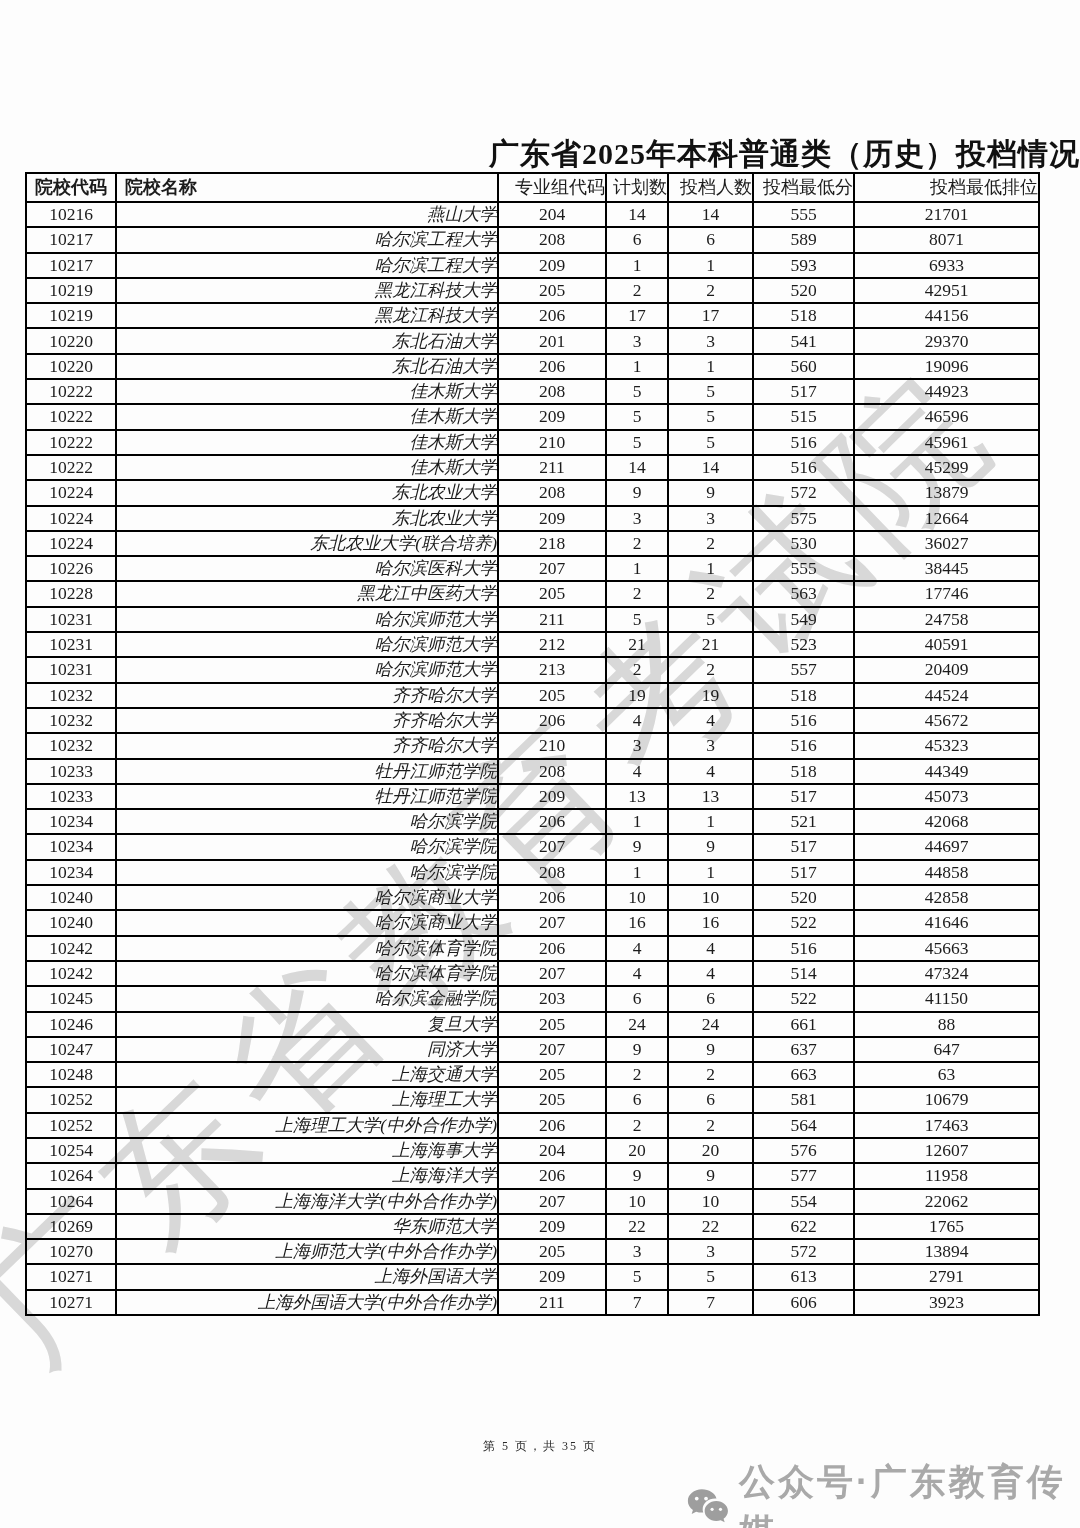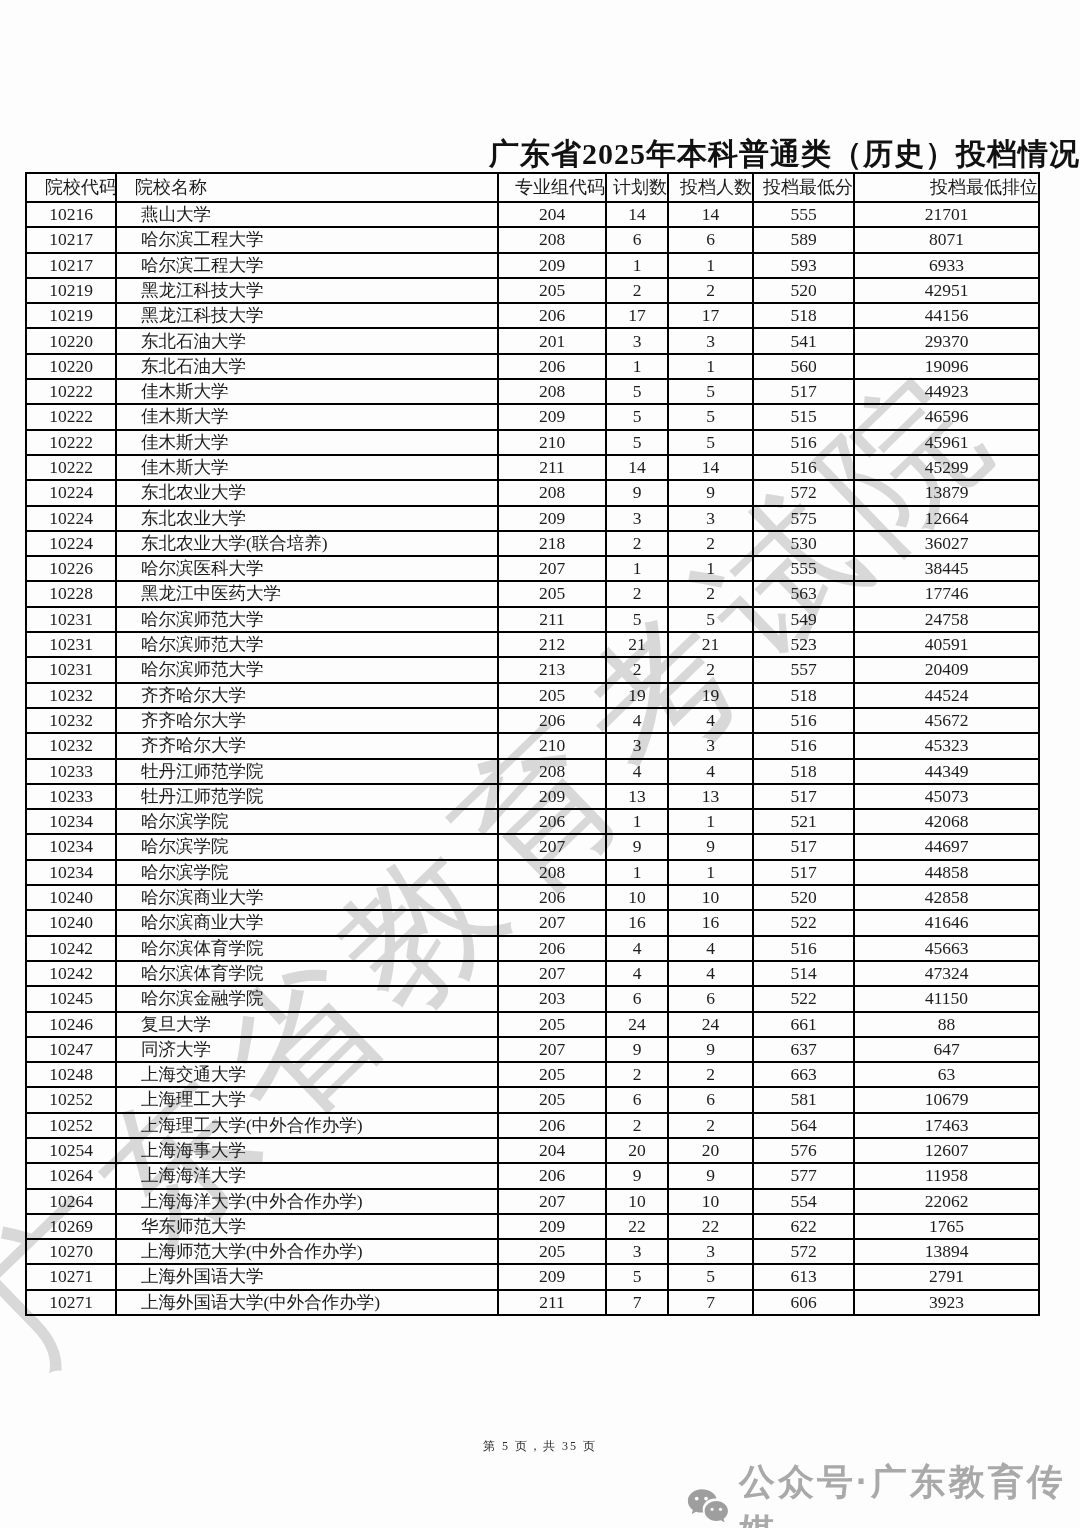--- a/index.html
+++ b/index.html
@@ -58,30 +58,32 @@
   }
   .score-table th{
     height:27px;
     font-size:18px;
     font-weight:normal;
     text-align:right;
   }
   .score-table th:nth-child(1),
   .score-table th:nth-child(2){
     text-align:left;
-    padding-left:18px;
+    padding-left:8px;
+    font-weight:bold;
   }
   .score-table td{
     height:23.3px;
     font-size:17.5px;
     text-align:center;
   }
   .score-table td.left{
-    text-align:left;
-    padding-left:24px;
+    text-align:right;
+    padding-left:8px;
+    font-style:italic;
   }
   .page-num{
     position:absolute;
     top:1438px;left:0;
     width:100%;
     text-align:center;
     font-size:12px;
     color:#2a2a2a;
     z-index:2;
     letter-spacing:2px;

